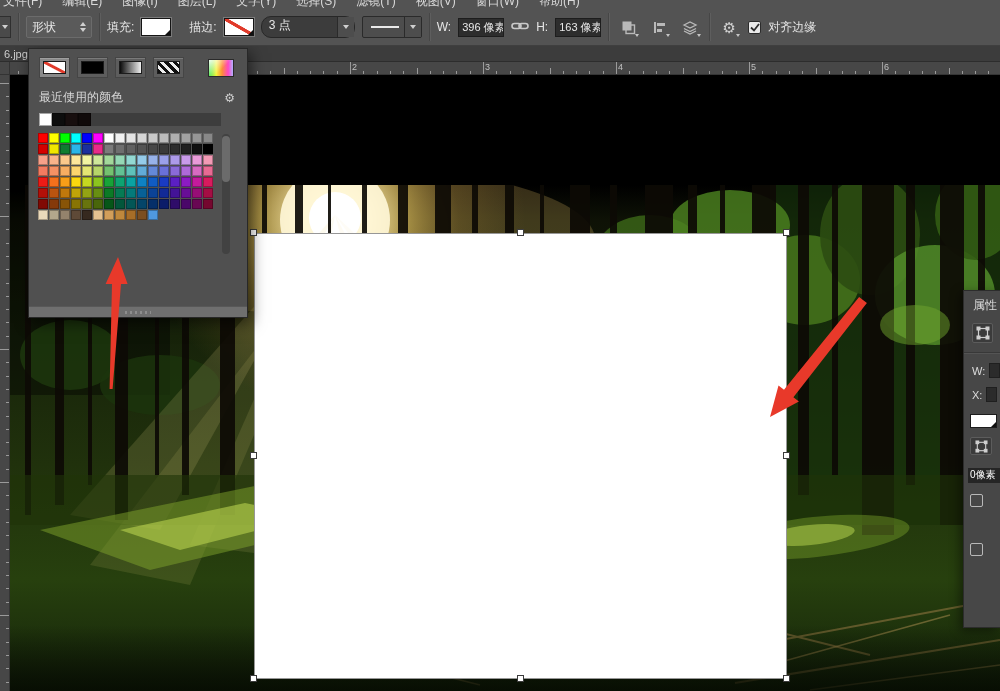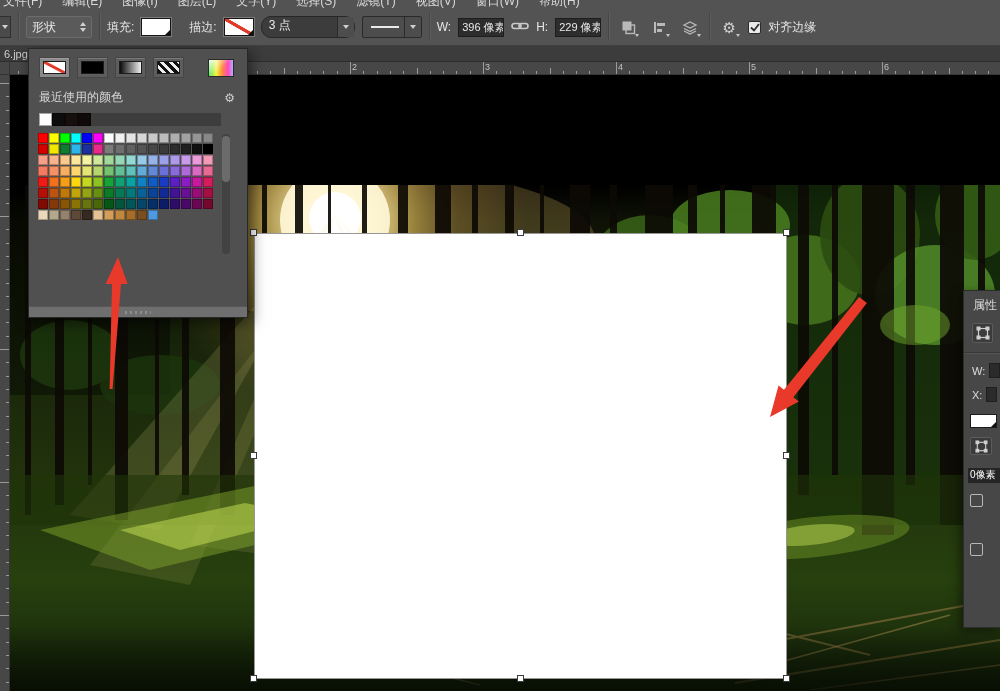--- a/index.html
+++ b/index.html
@@ -163,21 +163,21 @@
   <div class="field">396 像素</div>
   <span>
     <svg width="18" height="12" viewBox="0 0 18 12">
         <g fill="none" stroke="#c9c9c9" stroke-width="1.6">
           <rect x="1" y="3.5" width="9" height="5" rx="2.5"></rect>
           <rect x="8" y="3.5" width="9" height="5" rx="2.5"></rect>
         </g>
       </svg>
   </span>
   <span>H:</span>
-  <div class="field">229 像素</div>
+  <div class="field">163 像素</div>
   <div class="vsep"></div>
   <div class="icon-btn">
     <svg width="15" height="15" viewBox="0 0 15 15">
         <rect x="1.5" y="1.5" width="9" height="9" fill="#b9b9b9"></rect>
         <rect x="5" y="5" width="8.5" height="8.5" fill="none" stroke="#b9b9b9" stroke-width="1.4"></rect>
       </svg>
     <span class="mini-arrow"></span>
   </div>
   <div class="icon-btn">
     <svg width="15" height="15" viewBox="0 0 15 15">

